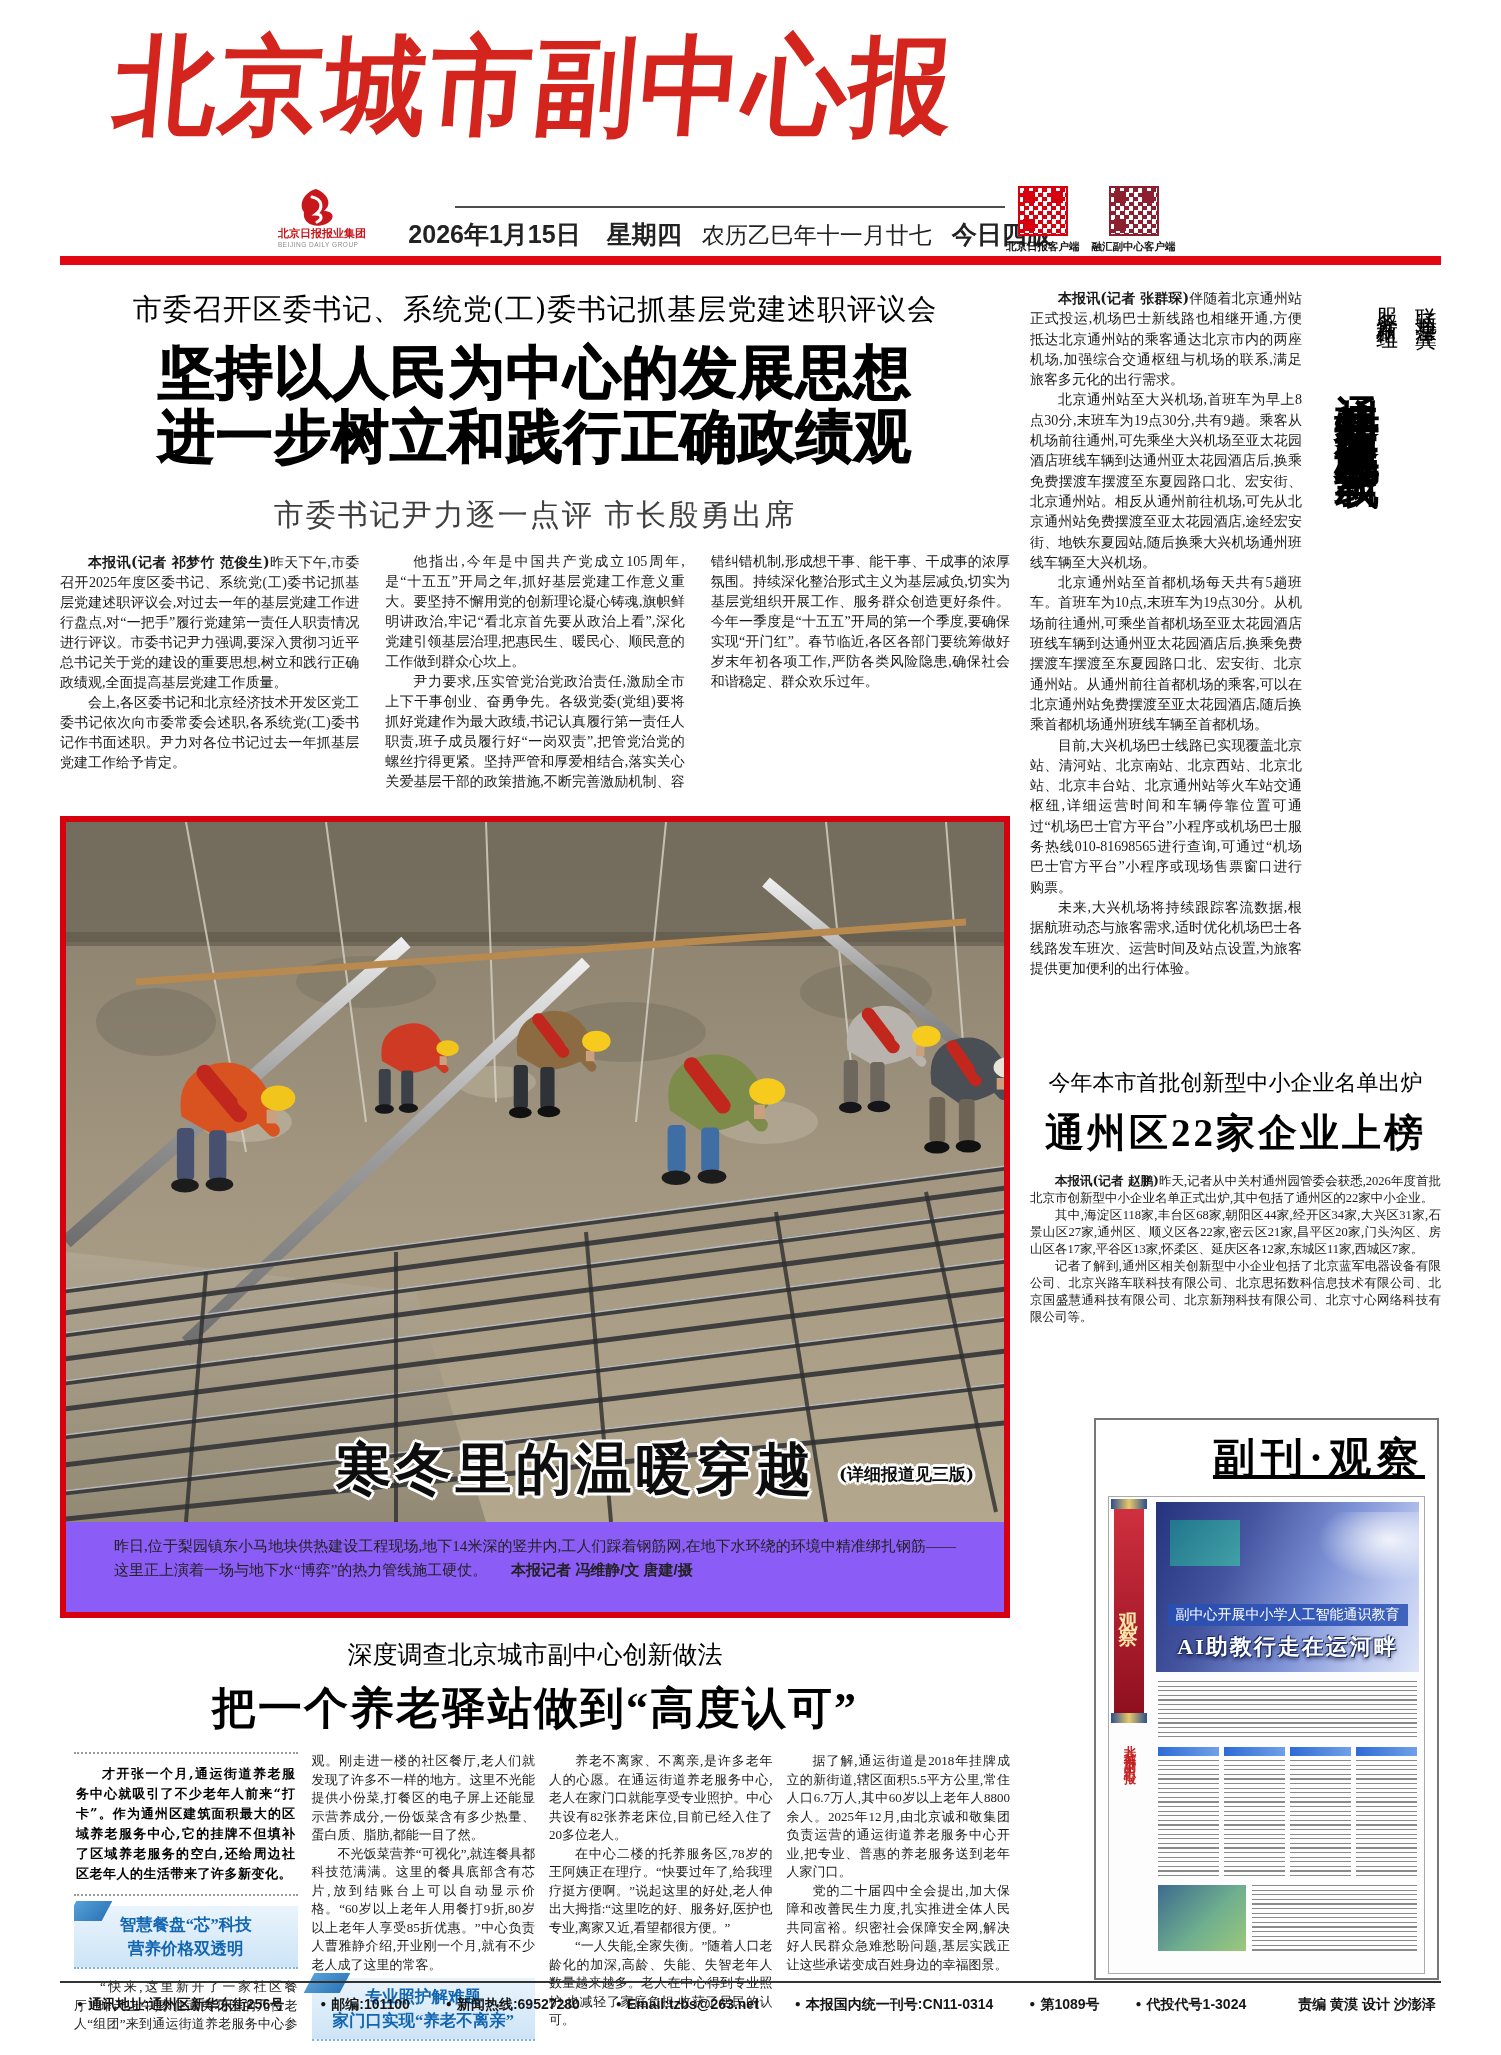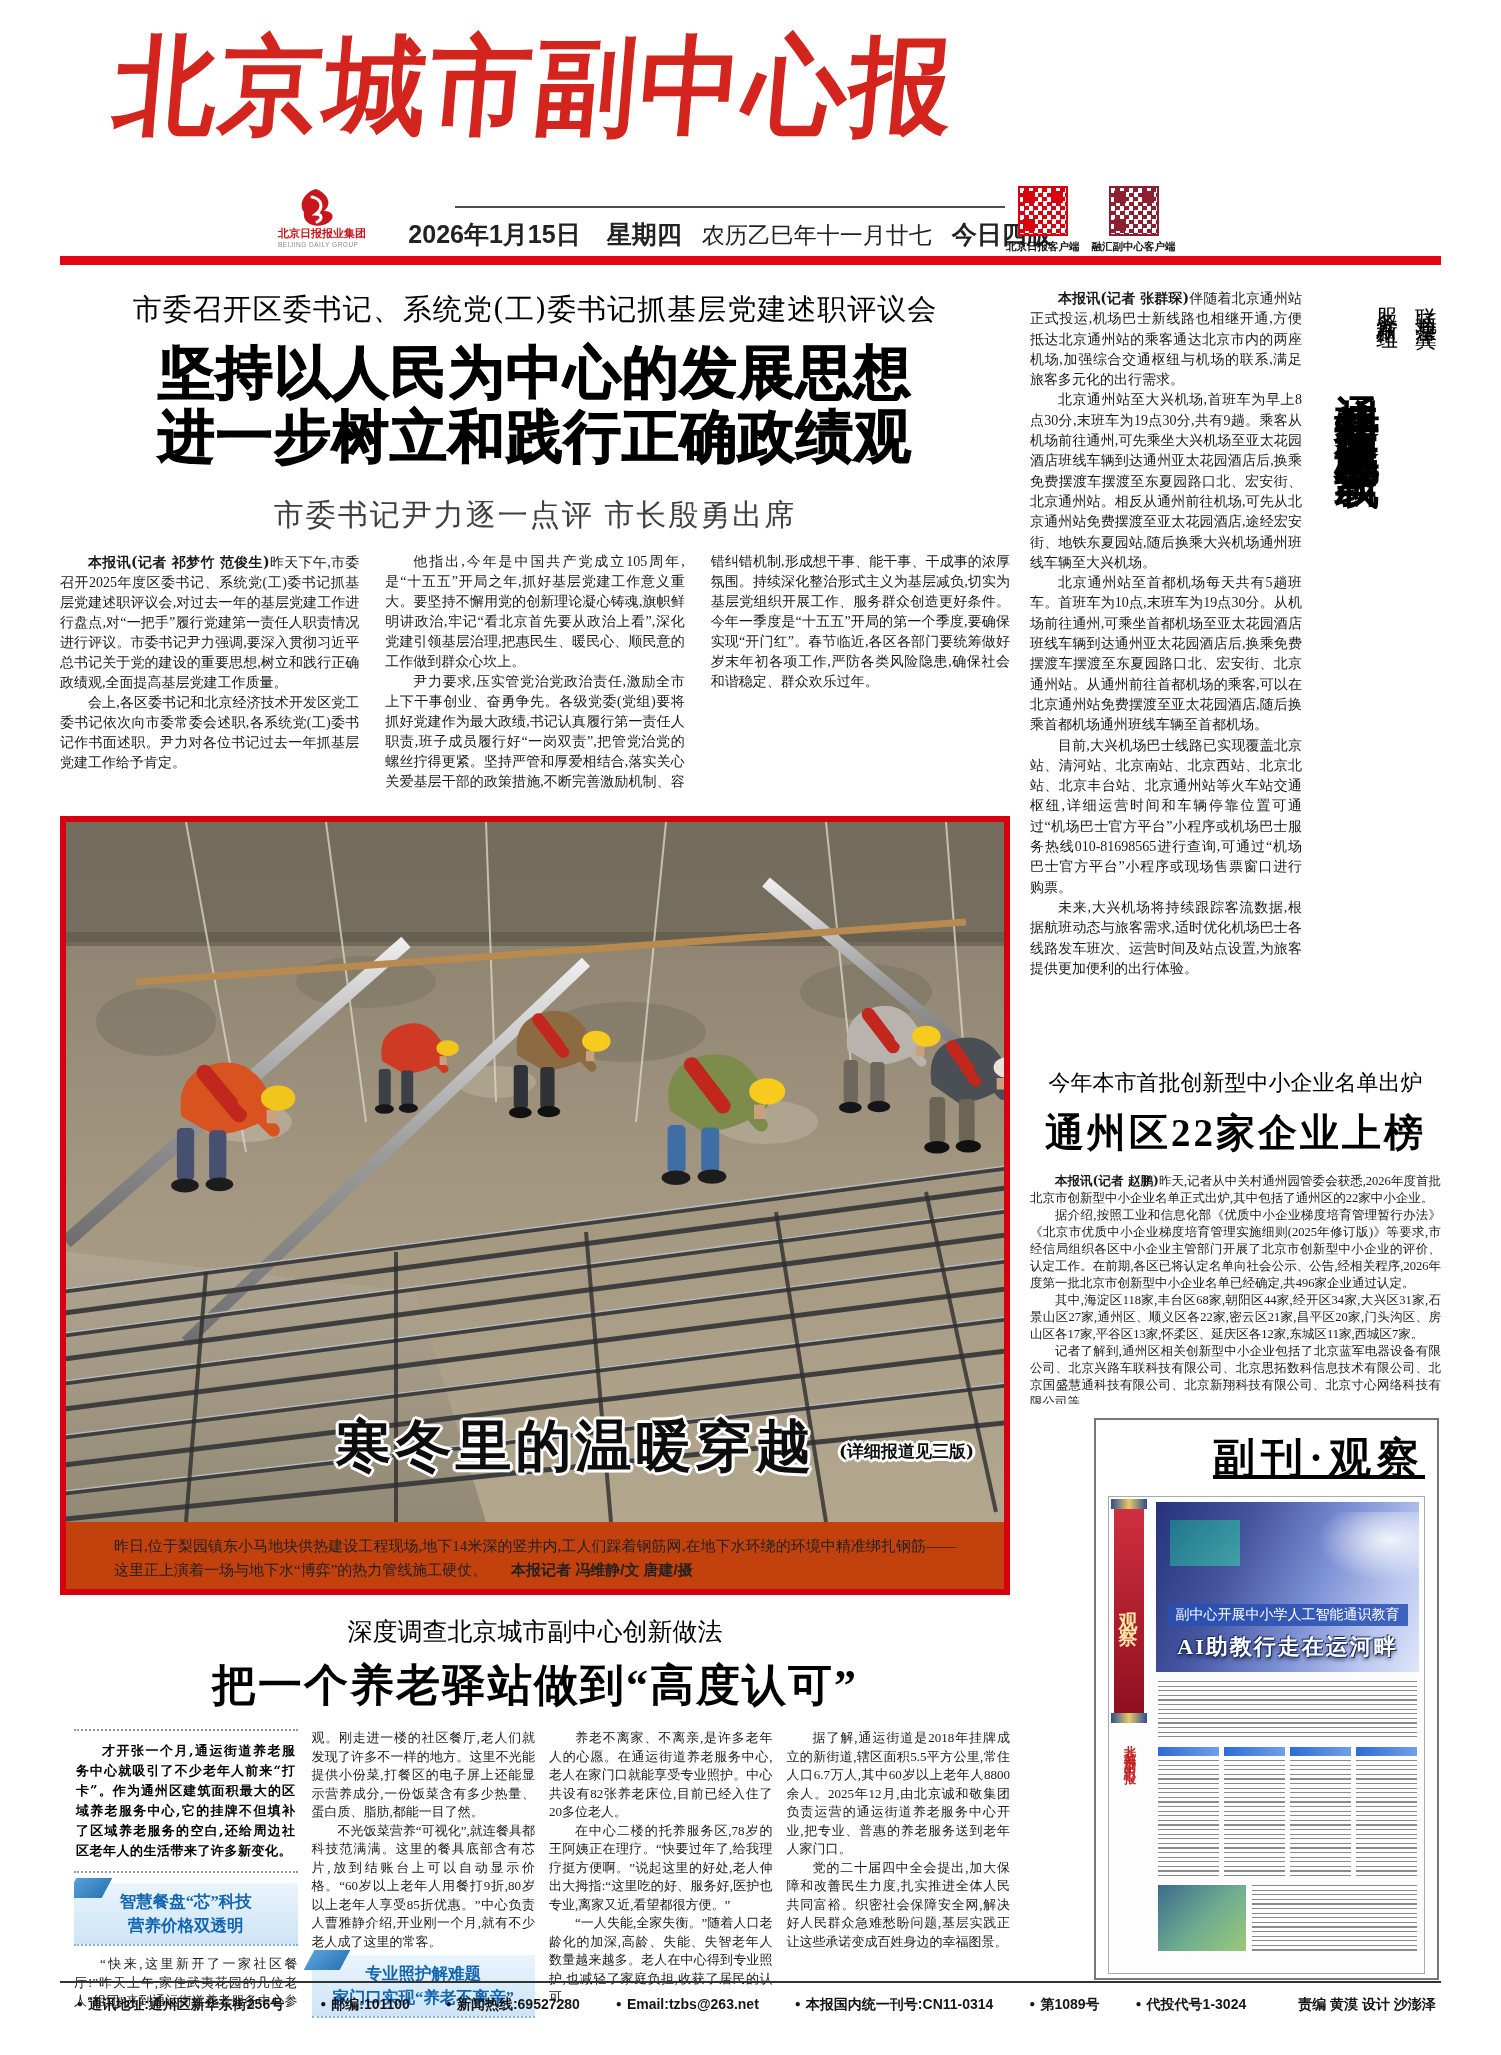--- a/index.html
+++ b/index.html
@@ -56,21 +56,21 @@
   .lead-body p, .bus-body p, .sme-body p, .care-body p { margin:0; text-indent:2em; }
   .lead-in { font-weight:bold; font-family:"DejaVu Serif",serif; }
 
   
   .photo-frame { margin-top:12px; border:6px solid #d7000f; position:relative; width:950px; }
   .photo-svg { display:block; width:938px; height:700px; }
   .photo-title { position:absolute; right:30px; bottom:104px; font-size:56px; font-weight:900;
     font-family:"DejaVu Serif",serif; color:#0d0d0d; letter-spacing:4px; white-space:nowrap;
     text-shadow:-2px -2px 0 #fff,2px -2px 0 #fff,-2px 2px 0 #fff,2px 2px 0 #fff,3px 0 0 #fff,-3px 0 0 #fff,0 3px 0 #fff,0 -3px 0 #fff; }
   .photo-title .note { font-size:17px; font-weight:bold; letter-spacing:0; vertical-align:8px; }
-  .photo-caption { background:#c2410c; padding:13px 48px 7px; font-size:15px; line-height:1.55;
+  .photo-caption { background:#8b5cf6; padding:13px 48px 30px; font-size:15px; line-height:1.55;
     text-align:justify; color:#222; }
   .photo-byline { font-weight:bold; font-family:"Liberation Sans",sans-serif; margin-left:20px; white-space:nowrap; }
 
   
   .care { margin-top:20px; }
   .care-kicker { text-align:center; font-size:25px; font-family:"DejaVu Serif",serif; color:#000; }
   .care-headline { text-align:center; font-size:44px; font-weight:bold; font-family:"Liberation Serif",serif;
     letter-spacing:2px; margin-top:8px; color:#000; }
   .care-body { margin:14px 0 0 14px; width:936px; height:298px; column-count:4; column-gap:14px; column-fill:auto;
     font-size:13px; line-height:18.5px; text-align:justify; overflow:hidden; color:#1a1a1a; }
@@ -400,21 +400,20 @@
         <span>联通京津冀</span>
         <span>服务新枢纽</span>
       </div>
     </div>
 
     <div class="sme">
       <div class="sme-kicker">今年本市首批创新型中小企业名单出炉</div>
       <div class="sme-headline">通州区22家企业上榜</div>
       <div class="sme-body">
         <p><span class="lead-in">本报讯(记者 赵鹏)</span><span>昨天,记者从中关村通州园管委会获悉,2026年度首批北京市创新型中小企业名单正式出炉,其中包括了通州区的22家中小企业。</span></p>
-        <p>据介绍,按照工业和信息化部《优质中小企业梯度培育管理暂行办法》《北京市优质中小企业梯度培育管理实施细则(2025年修订版)》等要求,市经信局组织各区中小企业主管部门开展了北京市创新型中小企业的评价、认定工作。在前期,各区已将认定名单向社会公示、公告,经相关程序,2026年度第一批北京市创新型中小企业名单已经确定,共496家企业通过认定。</p>
         <p>其中,海淀区118家,丰台区68家,朝阳区44家,经开区34家,大兴区31家,石景山区27家,通州区、顺义区各22家,密云区21家,昌平区20家,门头沟区、房山区各17家,平谷区13家,怀柔区、延庆区各12家,东城区11家,西城区7家。</p>
         <p>记者了解到,通州区相关创新型中小企业包括了北京蓝军电器设备有限公司、北京兴路车联科技有限公司、北京思拓数科信息技术有限公司、北京国盛慧通科技有限公司、北京新翔科技有限公司、北京寸心网络科技有限公司等。</p>
       </div>
     </div>
 
     <div class="supp">
       <div class="supp-title">副刊·观察</div>
       <div class="supp-thumb">
         <div class="supp-left">
           <div class="banner">

